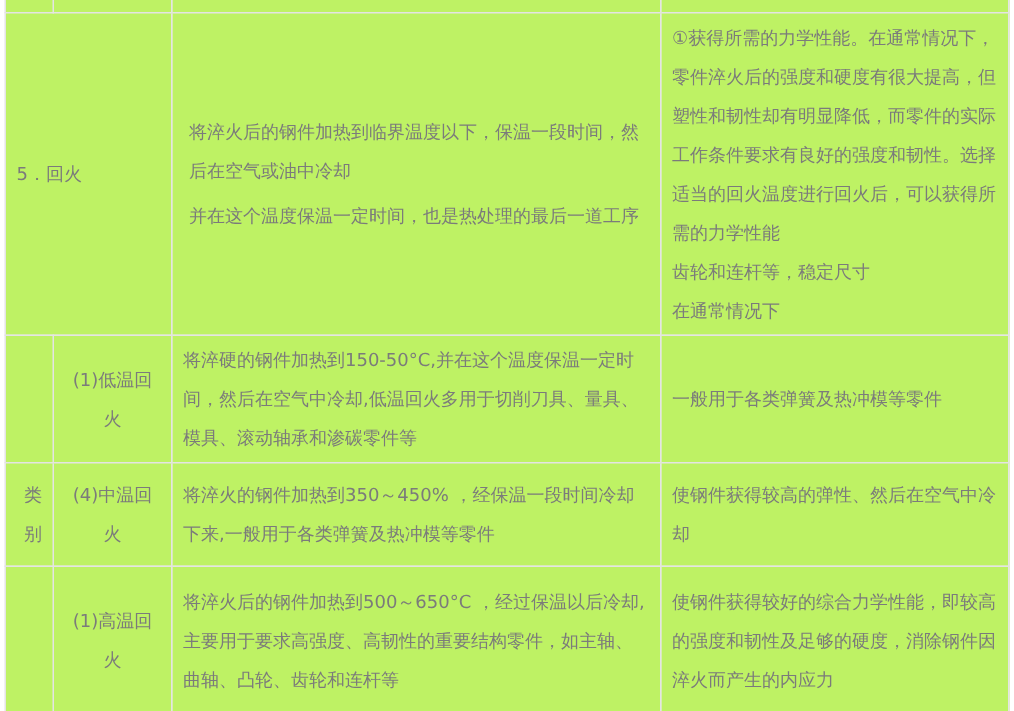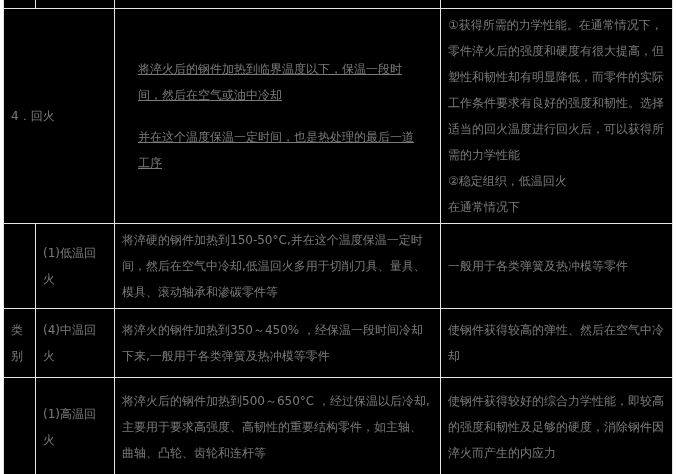--- a/index.html
+++ b/index.html
@@ -20,32 +20,32 @@
     table-layout: fixed;
   }
   table.tbl td {
     border: 1px solid #e4e4e4;
     color: #7b7b7b;
     font-size: 12px;
     line-height: 26px;
     vertical-align: middle;
     padding: 3px 7px;
     word-break: break-all;
-    background: #000000;
+    background: #bef264;
   }
   tr.r0 td { border-top: none; padding: 0; }
   tr.r0 { height: 8px; }
   tr.r1 { height: 209px; }
   tr.r2 { height: 85px; }
   tr.r3 { height: 69px; }
   tr.r4 { height: 99px; }
   td.label-cell { padding-left: 12px; }
-  td.cat-cell { text-align: left; padding: 0 9px; line-height: 25px; }
-  td.name-cell { padding: 0 2px; }
-  td.proc-cell p { margin: 16px; text-decoration: underline; }
+  td.cat-cell { text-align: right; padding: 0 9px; line-height: 25px; }
+  td.name-cell { text-align: center; padding: 0 2px; }
+  td.proc-cell p { margin: 4px; }
   td.purp-cell { vertical-align: top; padding-top: 5px; }
   td.purp-cell p { margin: 0; }
   td.purp-mid { vertical-align: middle; padding-top: 3px; }
 </style>
 </head>
 <body>
 
 <div class="page">
   <table class="tbl">
     <colgroup>
@@ -55,28 +55,28 @@
       <col style="width:232px">
     </colgroup>
     <tbody>
       <tr class="r0">
         <td></td>
         <td></td>
         <td></td>
         <td></td>
       </tr>
       <tr class="r1">
-        <td class="label-cell" colspan="2">4．回火</td>
+        <td class="label-cell" colspan="2">5．回火</td>
         <td class="proc-cell">
           <p>将淬火后的钢件加热到临界温度以下，保温一段时间，然后在空气或油中冷却</p>
           <p>并在这个温度保温一定时间，也是热处理的最后一道工序</p>
         </td>
         <td class="purp-cell">
           <p>①获得所需的力学性能。在通常情况下，零件淬火后的强度和硬度有很大提高，但塑性和韧性却有明显降低，而零件的实际工作条件要求有良好的强度和韧性。选择适当的回火温度进行回火后，可以获得所需的力学性能</p>
-          <p>②稳定组织，低温回火</p>
+          <p>齿轮和连杆等，稳定尺寸</p>
           <p>在通常情况下</p>
         </td>
       </tr>
       <tr class="r2">
         <td class="cat-cell"></td>
         <td class="name-cell">(1)低温回火</td>
         <td class="proc-cell">将淬硬的钢件加热到150-50°C,并在这个温度保温一定时间，然后在空气中冷却,低温回火多用于切削刀具、量具、模具、滚动轴承和渗碳零件等</td>
         <td class="purp-cell purp-mid">一般用于各类弹簧及热冲模等零件</td>
       </tr>
       <tr class="r3">

